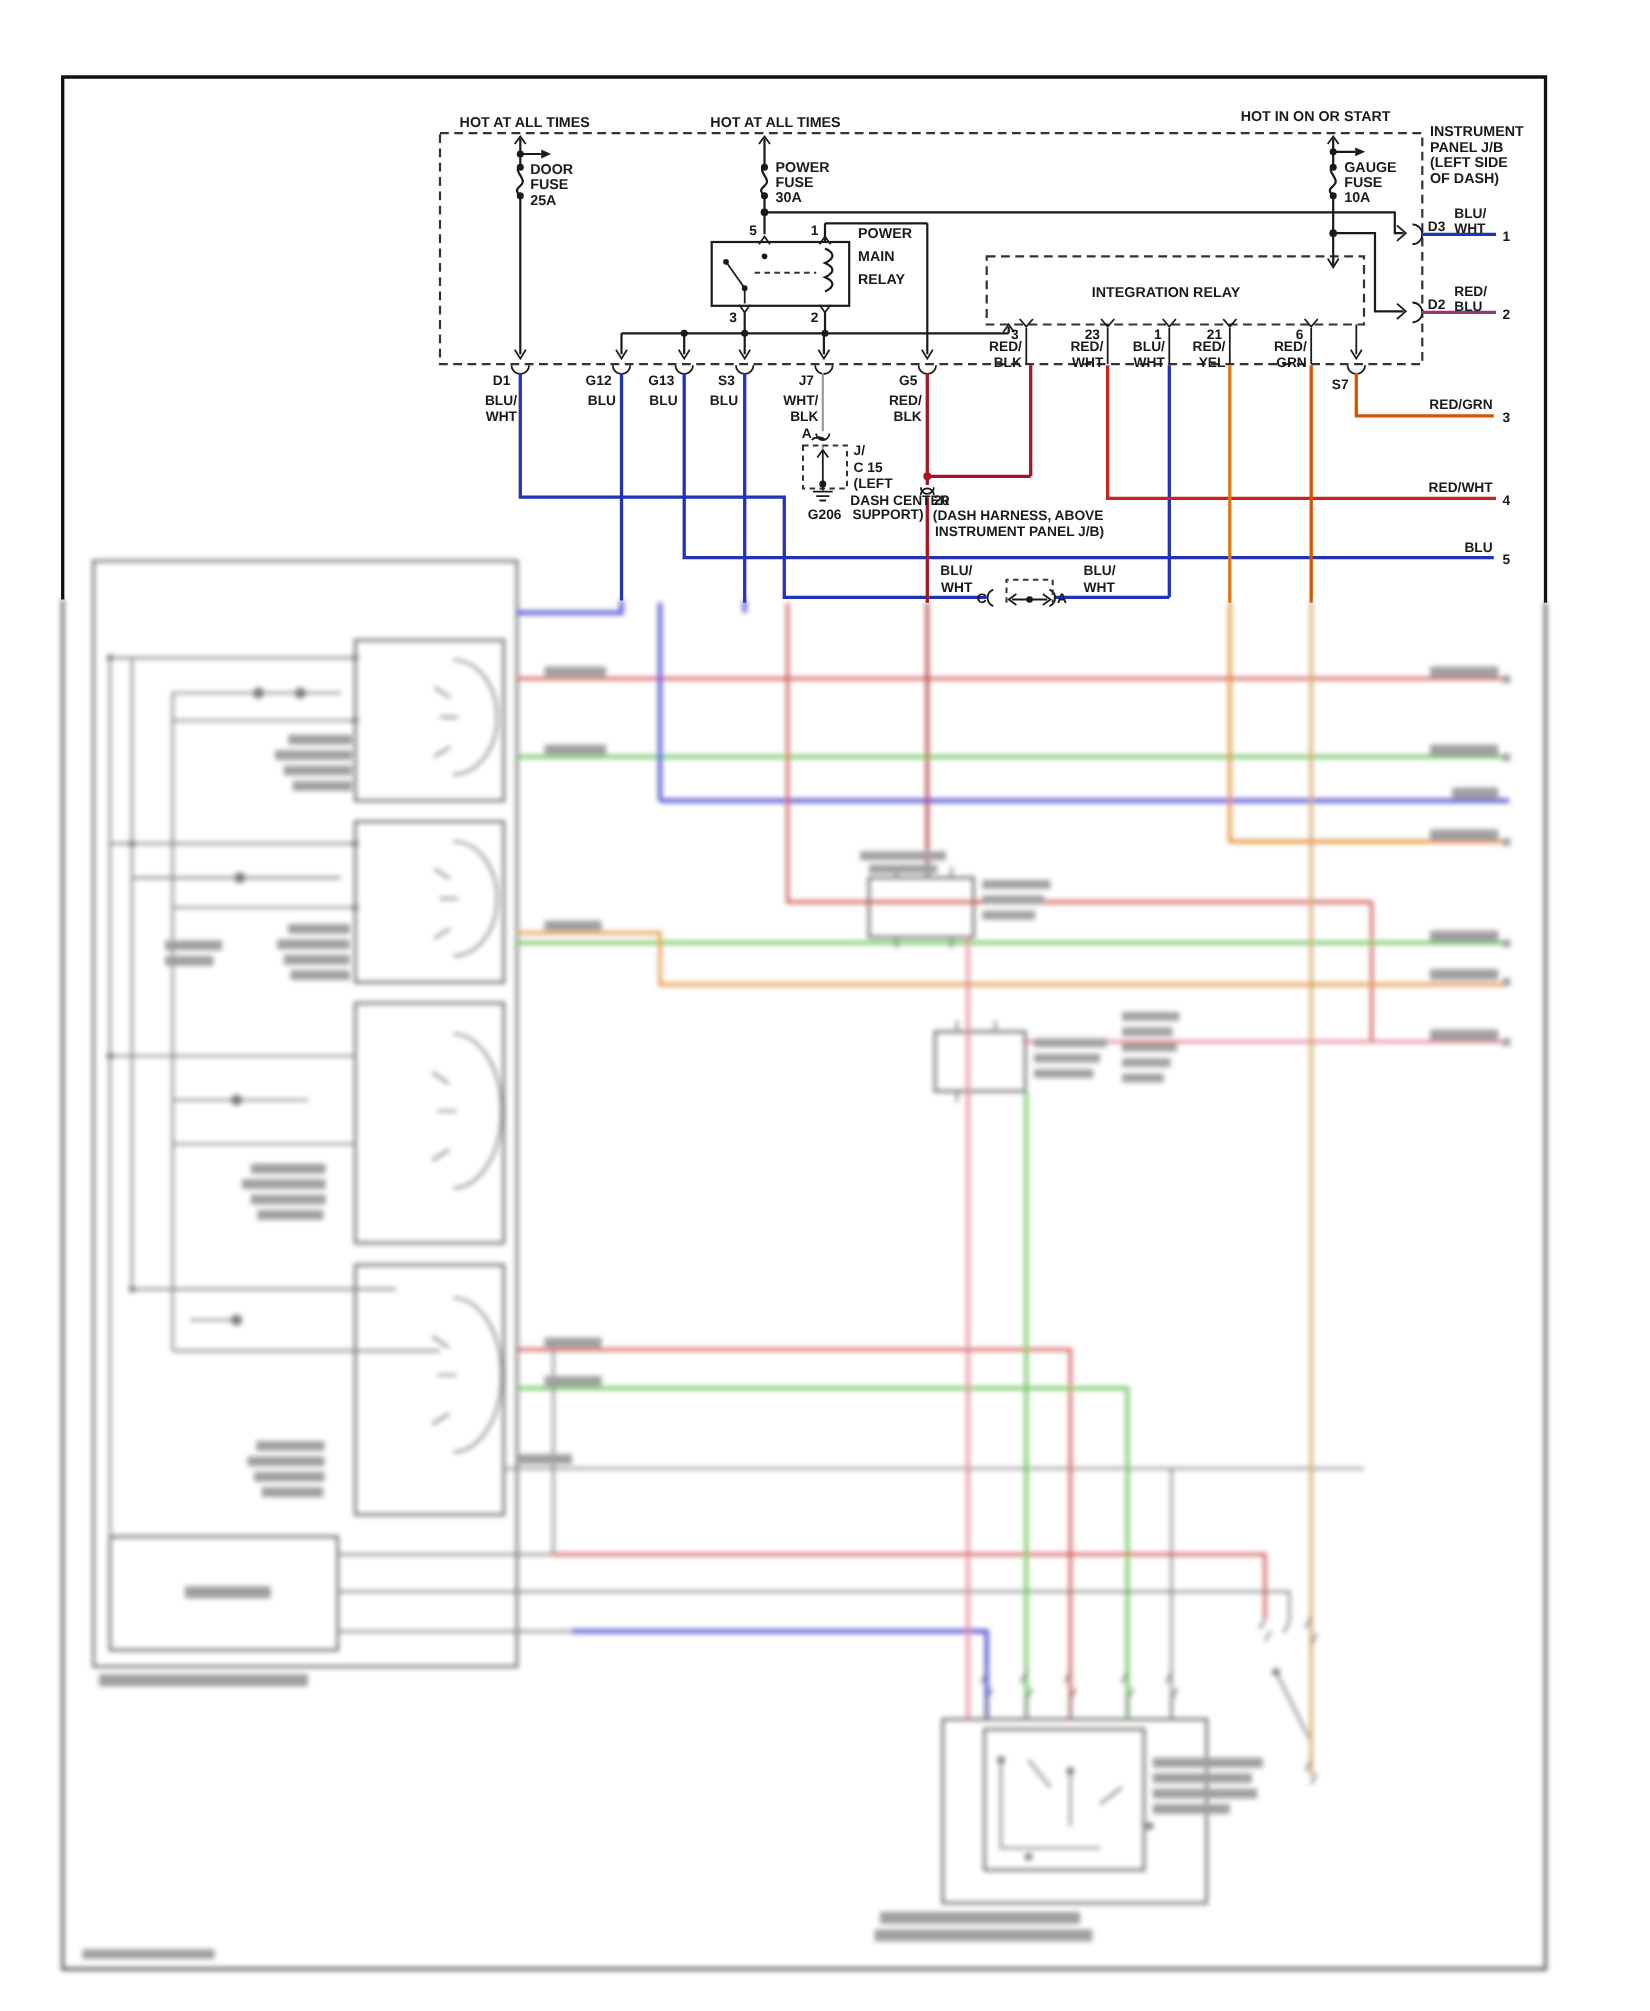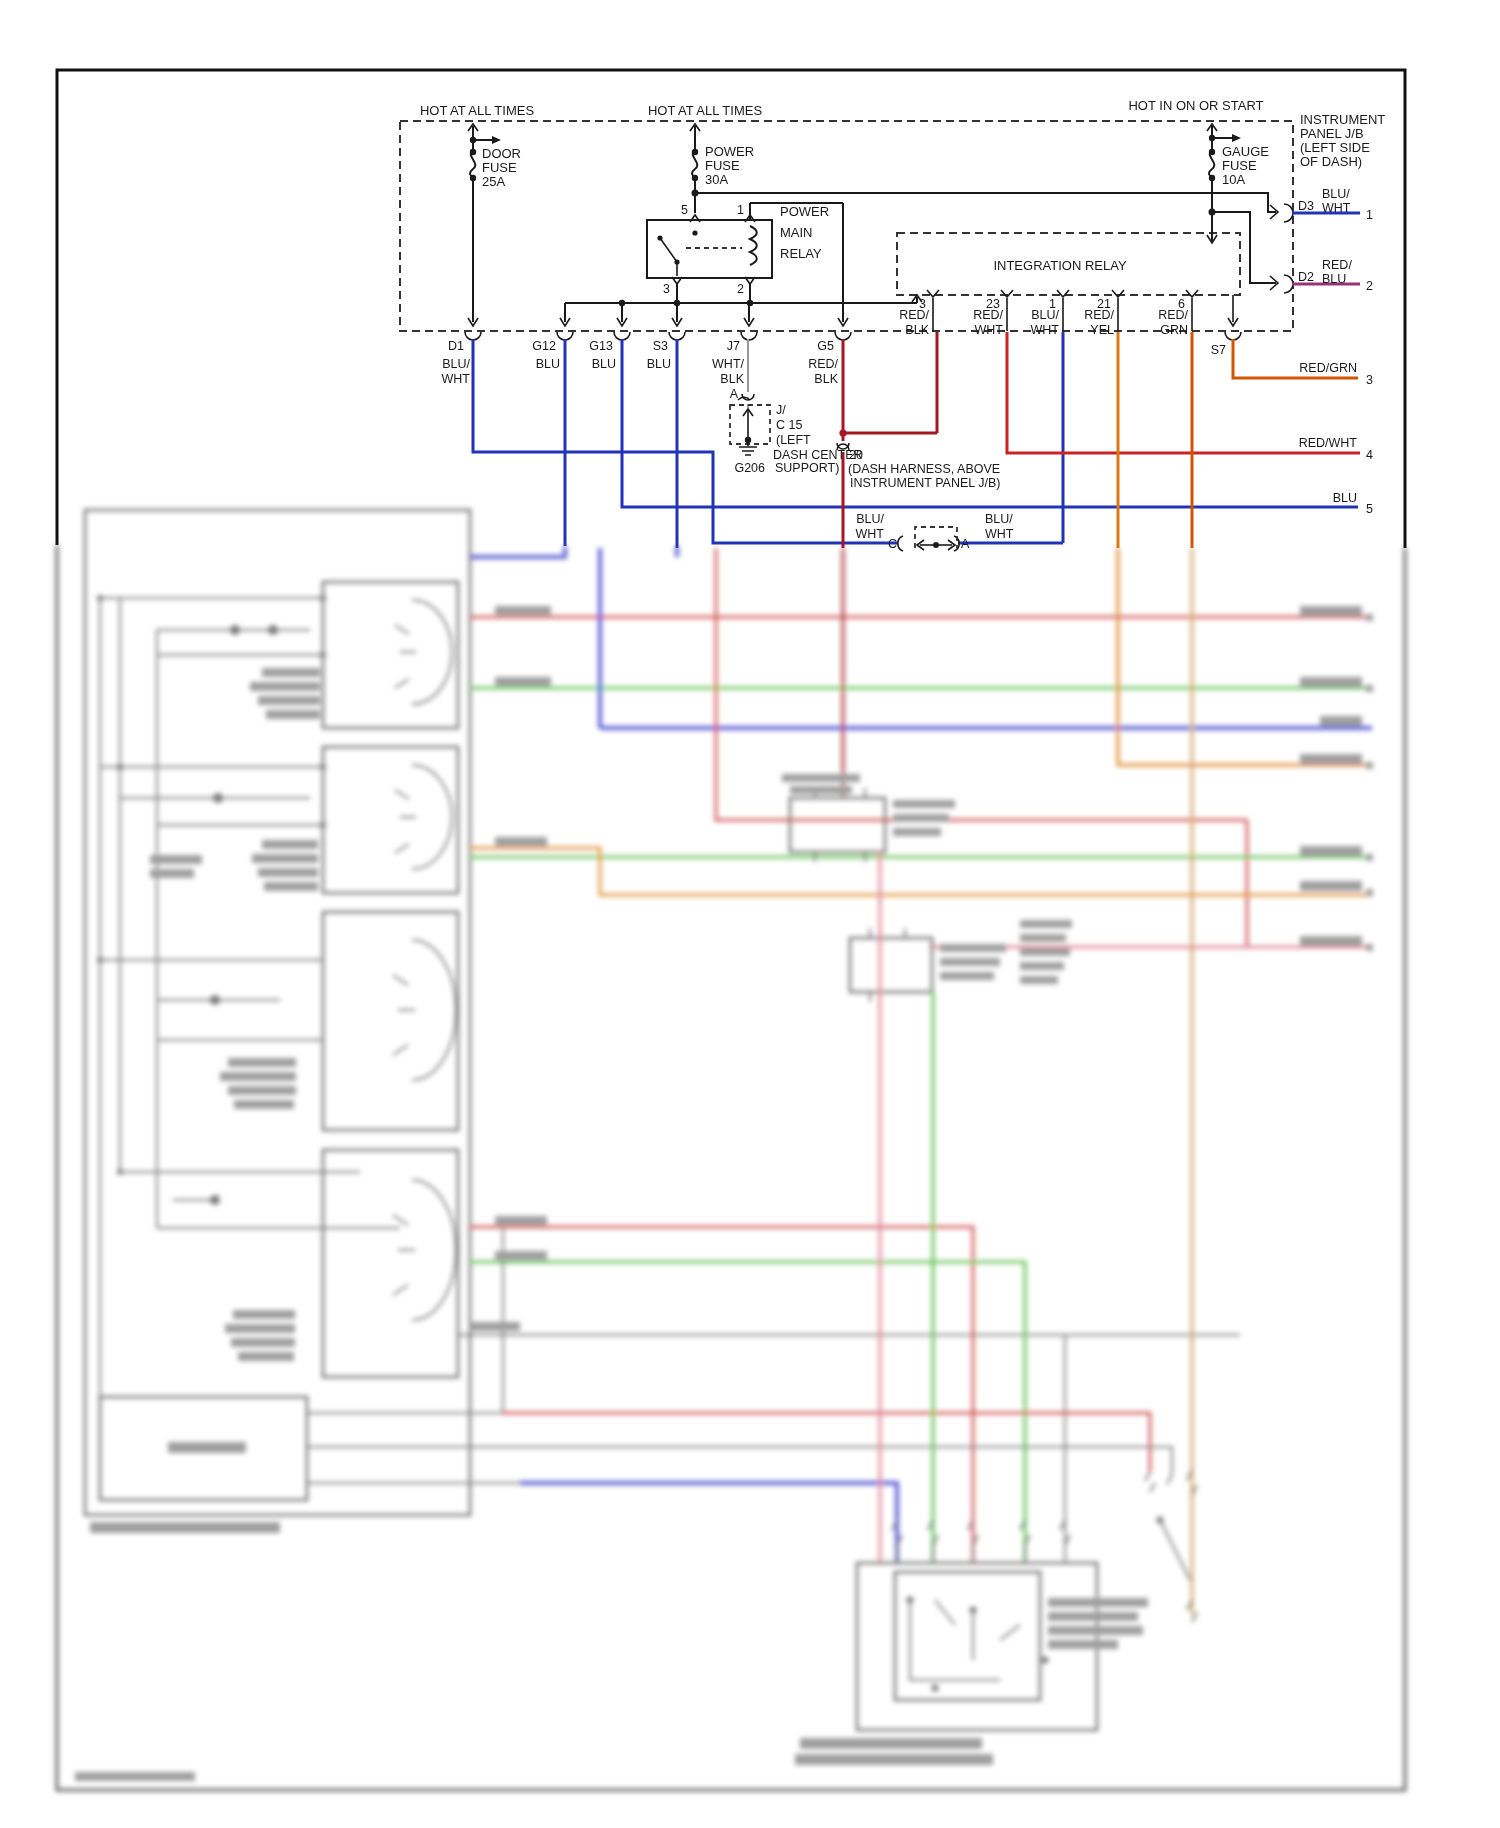--- a/index.html
+++ b/index.html
@@ -1,16 +1,16 @@
 <!DOCTYPE html>
 <html><head>
 <meta charset="utf-8">
 <style>
   html,body{margin:0;padding:0;background:#fff;}
-  #stage{position:relative;width:1500px;height:1828px;background:#ffffff;overflow:hidden;}
+  #stage{position:relative;width:1500px;height:1828px;background:#ffffff;overflow:hidden;font-weight:bold;}
   svg{position:absolute;left:0;top:0;}
   text{font-family:"Liberation Sans","DejaVu Sans",sans-serif;fill:#1a1a1a;}
   .t{font-size:13px;}
   .tn{font-size:12.5px;}
   .w{stroke:#1a1a1a;stroke-width:2;fill:none;}
   .w1{stroke:#1a1a1a;stroke-width:1.6;fill:none;}
   .dash{stroke:#333;stroke-width:2;fill:none;stroke-dasharray:8 5;}
   .dash2{stroke:#333;stroke-width:1.8;fill:none;stroke-dasharray:5 4;}
   .blue{stroke:#2233bb;stroke-width:3;fill:none;}
   .dred{stroke:#a51522;stroke-width:3;fill:none;}

